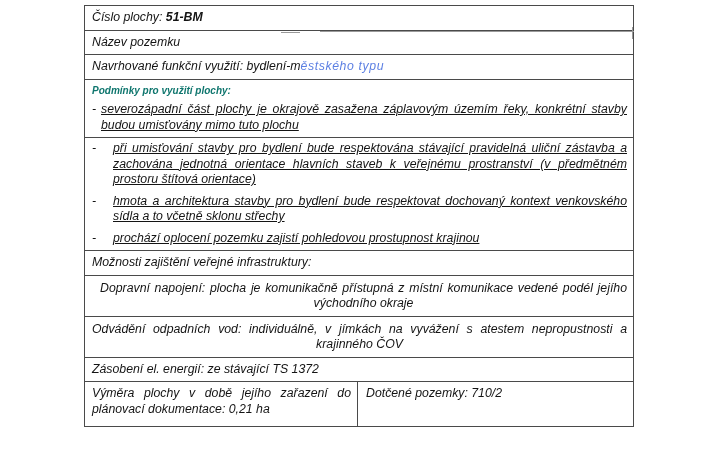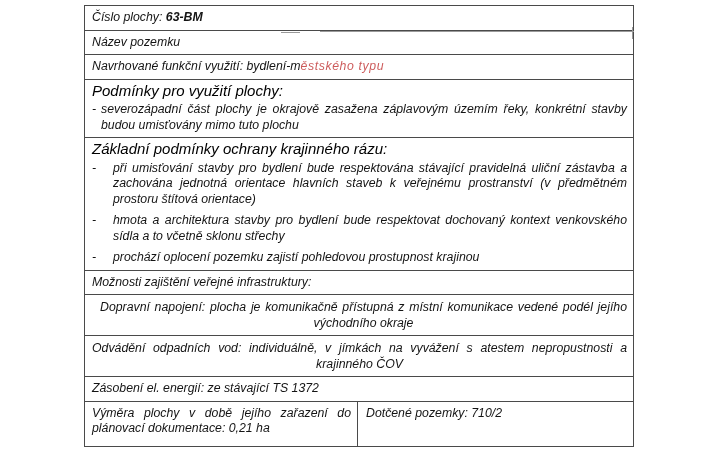--- a/index.html
+++ b/index.html
@@ -51,23 +51,24 @@
 
   .val-strong {
     font-weight: bold;
     font-style: italic;
   }
 
   
   .caption {
     padding: 3px 6px 1px 7px;
     font-style: italic;
-    font-size: 15px;
-    line-height: 15.5px;
-    color: #000000;
+    font-size: 10px;
+    line-height: 15.5px;
+    color: #0f766e;
+    font-weight: bold;
   }
 
   
   .bullets {
     padding: 0 6px 4px 7px;
     margin: 0;
   }
   .bullet {
     display: flex;
     align-items: flex-start;
@@ -82,20 +83,21 @@
     line-height: 15.5px;
     color: #141414;
   }
   .bullet .btext {
     flex: 1 1 auto;
     font-style: italic;
     font-size: 12.3px;
     line-height: 15.5px;
     color: #141414;
     text-align: justify;
+    text-decoration: underline;
   }
   
   .bullet.tight .dash { width: 9px; }
   .bullet.tight .btext { text-align: justify; }
 
   
   .infra {
     padding: 0 6px 0 7px;
   }
   .infra p {
@@ -135,21 +137,21 @@
     box-sizing: border-box;
     padding: 4px 6px 5px 8px;
     font-style: italic;
     font-size: 12.3px;
     line-height: 15.5px;
     color: #141414;
   }
 
   
   .faded {
-    color: #b91c1c;
+    color: #1d4ed8;
     opacity: .72;
     letter-spacing: .6px;
   }
 
   
   .artifact {
     position: absolute;
     background: #9a9a9a;
     height: 1px;
   }
@@ -158,21 +160,21 @@
     background: #9a9a9a;
     width: 1px;
   }
 </style>
 </head>
 <body>
 
 <div id="plot-sheet">
 
   <div class="row line-row">
-    <div class="cell"><span>Číslo plochy:</span> <span class="val-strong">63-BM</span></div>
+    <div class="cell"><span>Číslo plochy:</span> <span class="val-strong">51-BM</span></div>
   </div>
 
   <div class="row line-row">
     <div class="cell"><span>Název pozemku</span></div>
   </div>
 
   <div class="row line-row">
     <div class="cell"><span>Navrhované funkční využití:</span> <span>bydlení-m</span><span class="faded">ěstského typu</span></div>
   </div>
 
@@ -180,21 +182,20 @@
     <div class="caption">Podmínky pro využití plochy:</div>
     <div class="bullets">
       <div class="bullet tight">
         <span class="dash">-</span>
         <span class="btext">severozápadní část plochy je okrajově zasažena záplavovým územím řeky, konkrétní stavby budou umisťovány mimo tuto plochu</span>
       </div>
     </div>
   </div>
 
   <div class="row">
-    <div class="caption">Základní podmínky ochrany krajinného rázu:</div>
     <div class="bullets">
       <div class="bullet">
         <span class="dash">-</span>
         <span class="btext">při umisťování stavby pro bydlení bude respektována stávající pravidelná uliční zástavba a zachována jednotná orientace hlavních staveb k veřejnému prostranství (v předmětném prostoru štítová orientace)</span>
       </div>
       <div class="bullet">
         <span class="dash">-</span>
         <span class="btext">hmota a architektura stavby pro bydlení bude respektovat dochovaný kontext venkovského sídla a to včetně sklonu střechy</span>
       </div>
       <div class="bullet">

